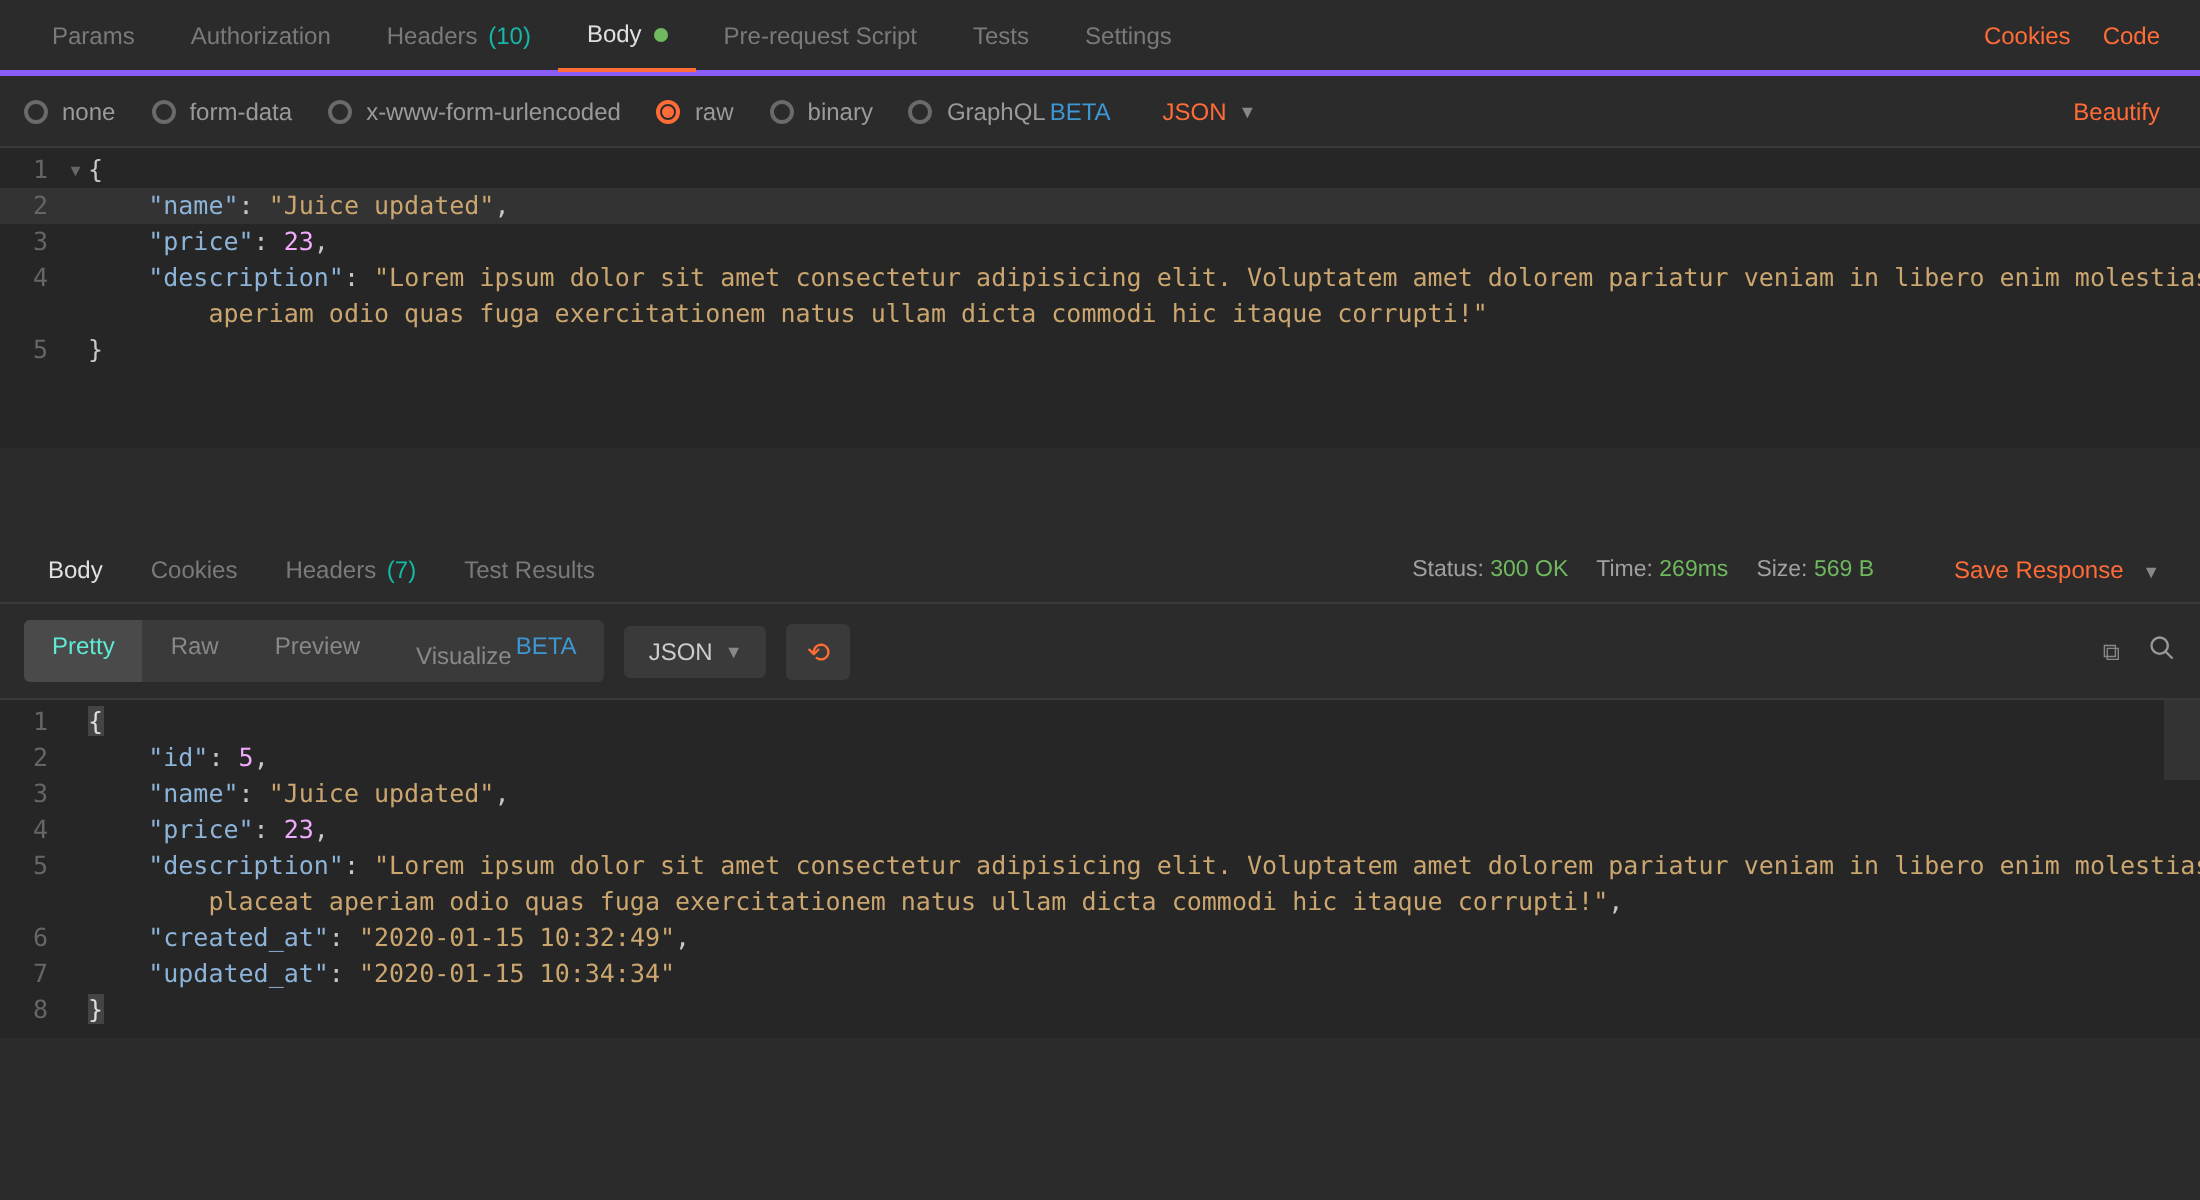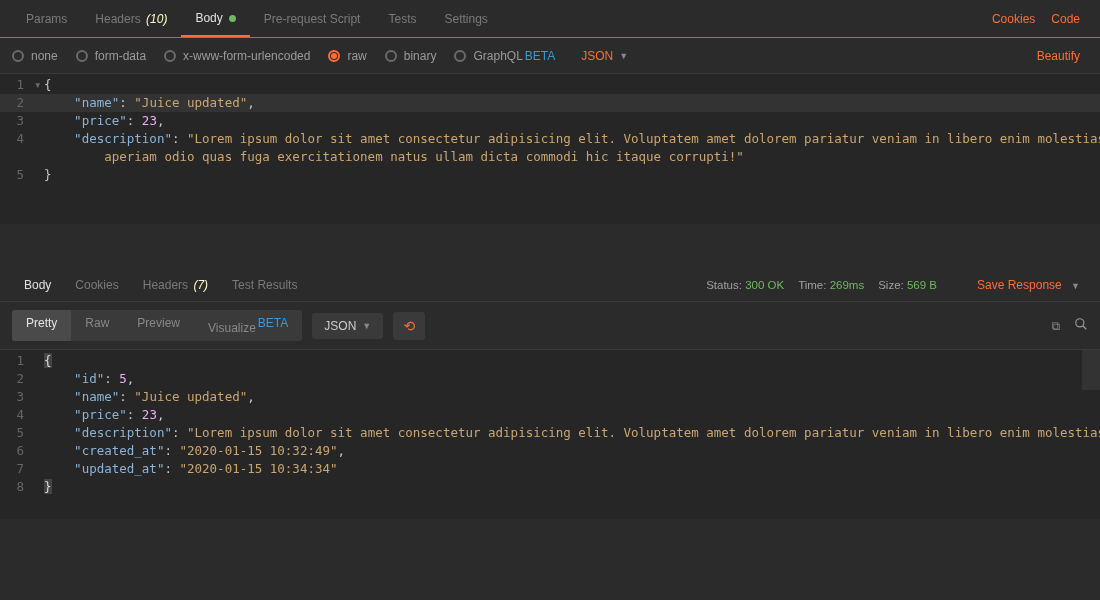--- a/index.html
+++ b/index.html
@@ -7,30 +7,30 @@
     width: 1100px; height: 600px;
     background: #2b2b2b;
     font-family: -apple-system, BlinkMacSystemFont, "Segoe UI", Arial, sans-serif;
     font-size: 12px;
     color: #a0a0a0;
     overflow: hidden;
   }
   .tabs-row {
     display: flex; align-items: center;
     padding: 0 12px; height: 38px;
-    border-bottom: 1px solid #8b5cf6;
+    border-bottom: 3px solid #8b5cf6;
     background: #2b2b2b;
   }
   .tab {
     padding: 10px 14px;
     color: #7a7a7a;
     cursor: pointer;
   }
   .tab.active { color: #e0e0e0; border-bottom: 2px solid #ff6c37; }
-  .badge-count { color: #fef9c3; margin-left: 2px; font-style: italic; }
+  .badge-count { color: #14b8a6; margin-left: 2px; }
   .green-dot { display:inline-block; width:7px; height:7px; border-radius:50%; background:#6fb95f; margin-left:6px; vertical-align:middle; }
   .spacer { flex: 1; }
   .link-orange { color: #ff6c37; cursor: pointer; padding: 0 8px; }
   .body-type-row {
     display: flex; align-items: center;
     padding: 6px 12px; height: 36px;
     border-bottom: 1px solid #3a3a3a;
   }
   .radio-opt {
     display: flex; align-items: center;
@@ -82,21 +82,21 @@
     display:flex; align-items:center;
     padding: 8px 12px; gap:10px;
     background:#2b2b2b;
   }
   .seg-group {
     display:flex; background:#3a3a3a; border-radius:3px; overflow:hidden;
   }
   .seg {
     padding: 6px 14px; color:#888; cursor:pointer; font-size:12px;
   }
-  .seg.active { background:#4a4a4a; color:#e5e5e5; }
+  .seg.active { background:#4a4a4a; color:#5eead4; }
   .dd {
     background:#3a3a3a; padding:6px 12px; border-radius:3px;
     color:#ccc; display:flex; align-items:center; cursor:pointer;
   }
   .icon-btn {
     background:#3a3a3a; width:32px; height:28px; border-radius:3px;
     display:flex; align-items:center; justify-content:center; cursor:pointer;
   }
   .wrap-icon { color:#ff6c37; font-size:14px; }
   .right-icons { display:flex; gap:14px; align-items:center; color:#888; }
@@ -111,20 +111,21 @@
     position:relative;
   }
   .car { background:#444; color:#ddd; }
   .minimap { position:absolute; right:0; top:0; width:18px; height:40px; background:rgba(150,150,150,0.12); }
 </style>
 </head>
 <body>
 
 <div class="tabs-row" id="req-tabs">
 <div class="tab">Params</div>
+    <div class="tab">Authorization</div>
     <div class="tab">Headers <span class="badge-count">(10)</span></div>
     <div class="tab active">Body<span class="green-dot"></span></div>
     <div class="tab">Pre-request Script</div>
     <div class="tab">Tests</div>
     <div class="tab">Settings</div>
     <div class="spacer"></div>
     <div class="link-orange">Cookies</div>
     <div class="link-orange">Code</div>
   </div>
 
@@ -203,16 +204,17 @@
     </div>
   </div>
 
 <div class="resp-editor" id="resp-editor">
   <div class="minimap"></div>
 <div class="line"><span class="gutter">1</span><span class="fold"></span><span class="code"><span class="car">{</span></span></div>
     <div class="line"><span class="gutter">2</span><span class="fold"></span><span class="code">    <span class="k">"id"</span><span class="p">: </span><span class="n">5</span><span class="p">,</span></span></div>
     <div class="line"><span class="gutter">3</span><span class="fold"></span><span class="code">    <span class="k">"name"</span><span class="p">: </span><span class="s">"Juice updated"</span><span class="p">,</span></span></div>
     <div class="line"><span class="gutter">4</span><span class="fold"></span><span class="code">    <span class="k">"price"</span><span class="p">: </span><span class="n">23</span><span class="p">,</span></span></div>
     <div class="line"><span class="gutter">5</span><span class="fold"></span><span class="code">    <span class="k">"description"</span><span class="p">: </span><span class="s">"Lorem ipsum dolor sit amet consectetur adipisicing elit. Voluptatem amet dolorem pariatur veniam in libero enim molestias,</span></span></div>
+    <div class="line"><span class="gutter"></span><span class="fold"></span><span class="code">        <span class="s">placeat aperiam odio quas fuga exercitationem natus ullam dicta commodi hic itaque corrupti!"</span><span class="p">,</span></span></div>
     <div class="line"><span class="gutter">6</span><span class="fold"></span><span class="code">    <span class="k">"created_at"</span><span class="p">: </span><span class="s">"2020-01-15 10:32:49"</span><span class="p">,</span></span></div>
     <div class="line"><span class="gutter">7</span><span class="fold"></span><span class="code">    <span class="k">"updated_at"</span><span class="p">: </span><span class="s">"2020-01-15 10:34:34"</span></span></div>
     <div class="line"><span class="gutter">8</span><span class="fold"></span><span class="code"><span class="car">}</span></span></div>
   </div>
 
 </body></html>

